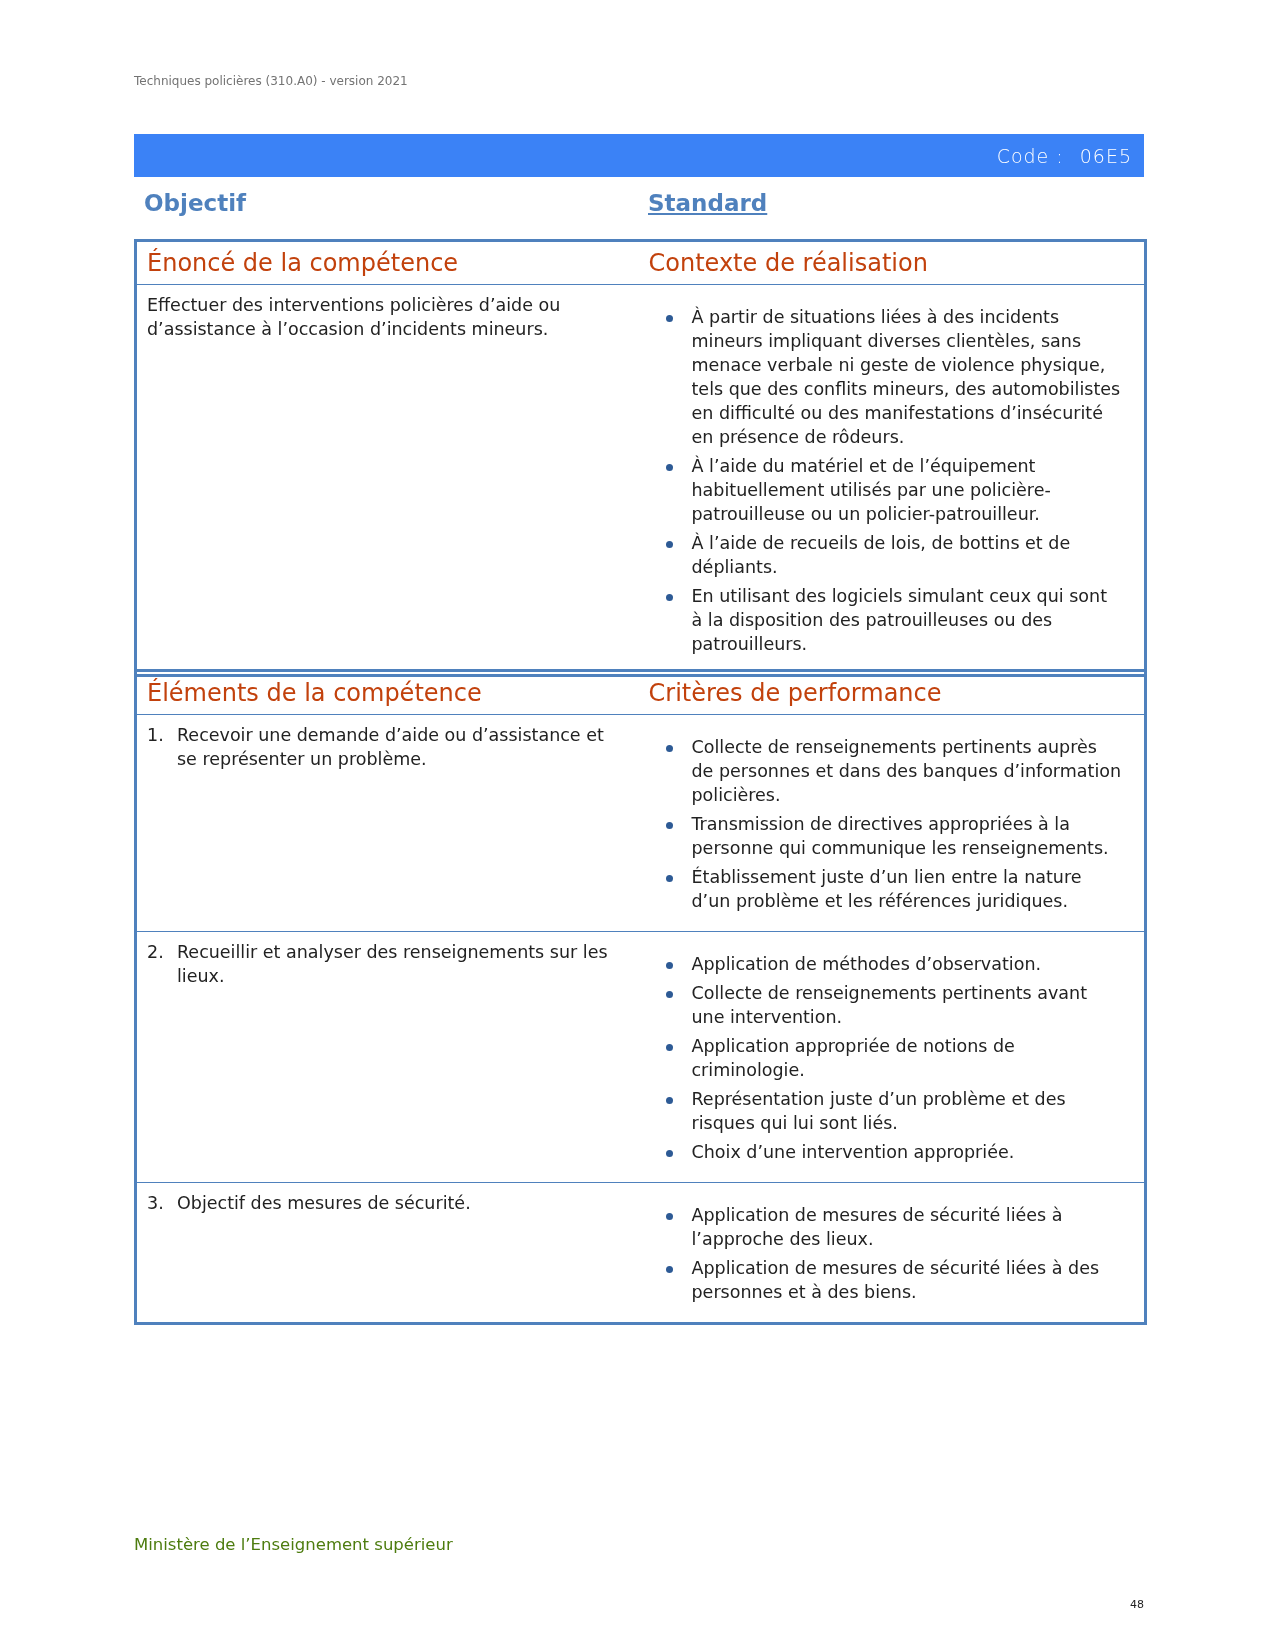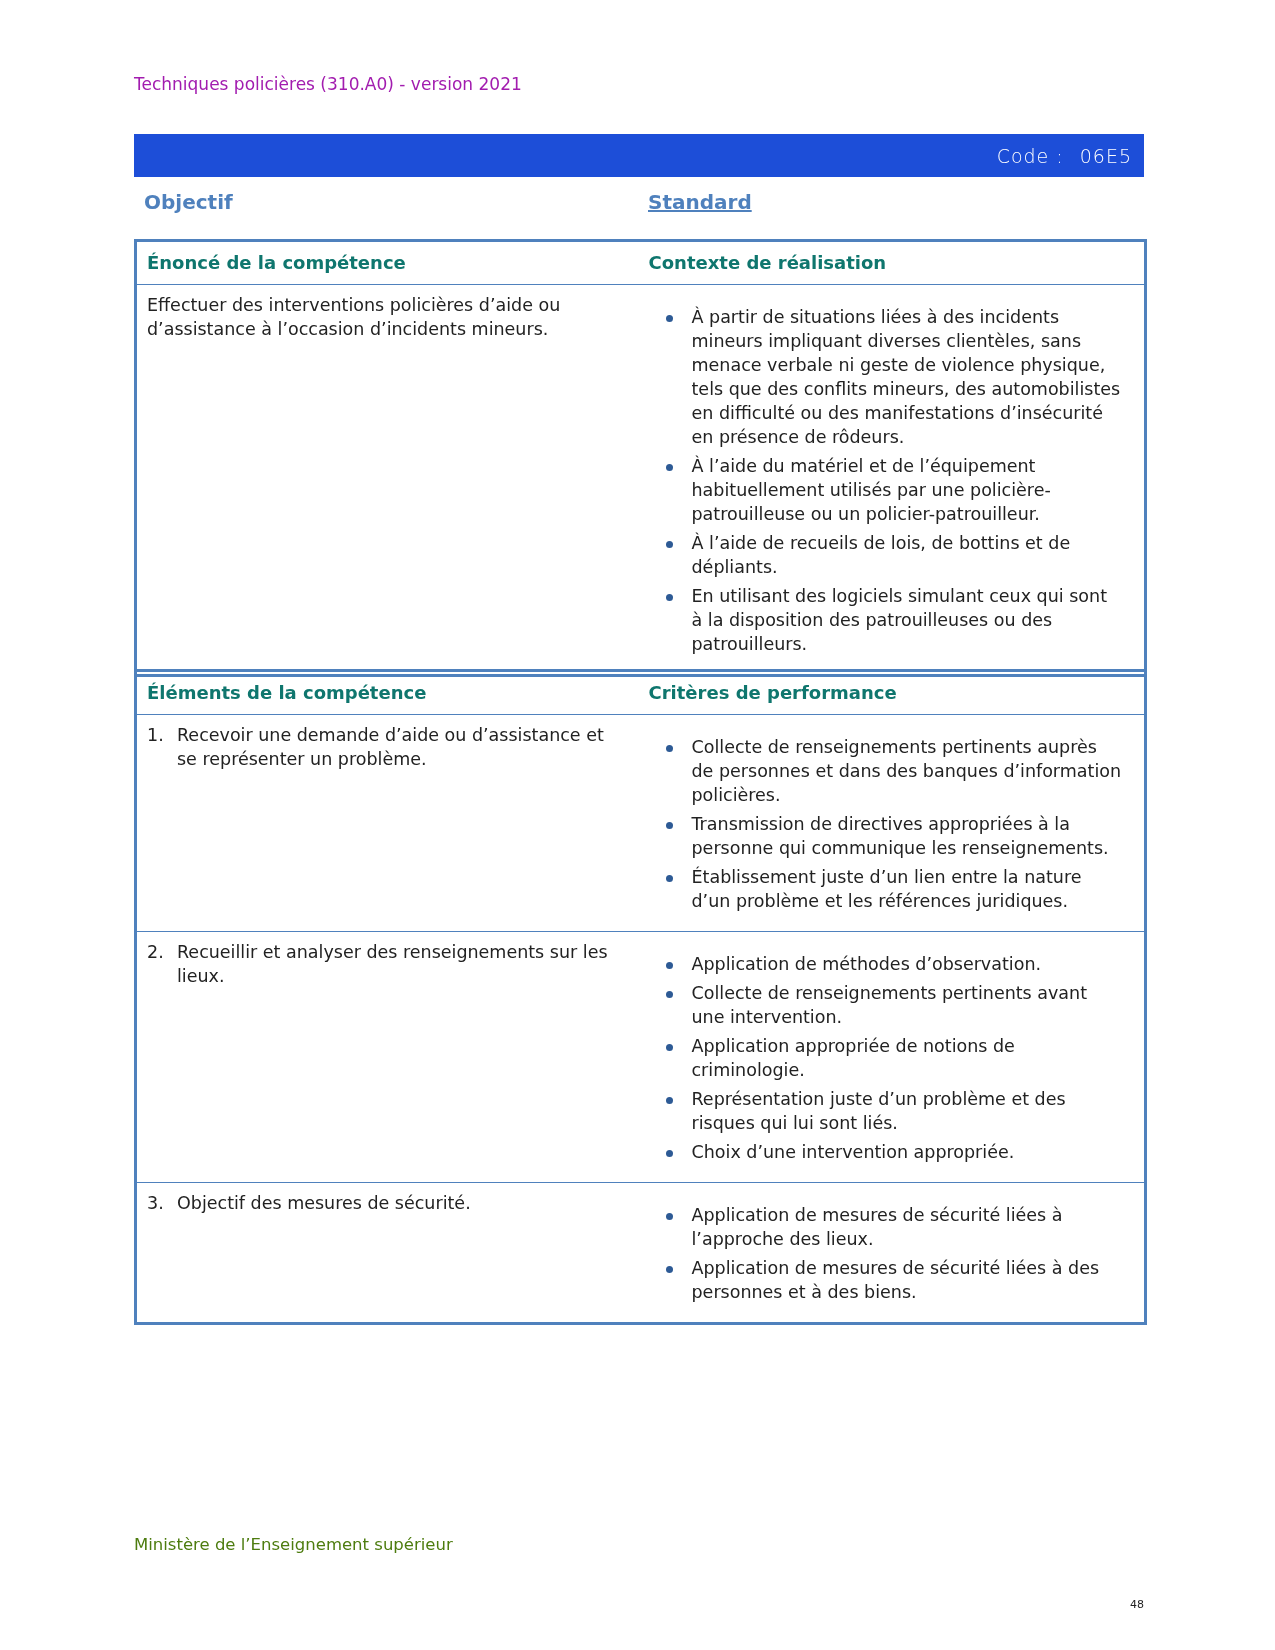--- a/index.html
+++ b/index.html
@@ -3,49 +3,49 @@
 <meta charset="utf-8">
 <style>
   html, body { margin: 0; padding: 0; background: #ffffff; }
   body {
     width: 1275px; height: 1650px; position: relative; overflow: hidden;
     font-family: "DejaVu Sans", "Liberation Sans", sans-serif;
     color: #1a1a1a;
   }
   .page-header {
     position: absolute; left: 134px; top: 74px;
-    font-size: 17px; color: #a21caf;
+    font-size: 12px; color: #737373;
   }
   .code-band {
     position: absolute; left: 134px; top: 134px; width: 1010px; height: 43px;
-    background: #1d4ed8; color: #ffffff;
+    background: #3b82f6; color: #ffffff;
     display: flex; align-items: center; justify-content: flex-end;
     box-sizing: border-box; padding-right: 12px;
     font-size: 19px; letter-spacing: 1px; font-weight: 300;
   }
   .code-band .code-label { margin-right: 16px; }
   .section-titles {
     position: absolute; left: 134px; top: 190px; width: 1010px; height: 36px;
   }
   .section-title {
-    position: absolute; top: 0; color: #4f81bd; font-weight: bold; font-size: 20px;
+    position: absolute; top: 0; color: #4f81bd; font-weight: bold; font-size: 23px;
   }
   .section-title.left { left: 10px; }
   .section-title.right { left: 514px; text-decoration: underline; }
 
   table.comp {
     position: absolute; left: 134px; width: 1010px;
     border-collapse: collapse; table-layout: fixed;
     border: 3px solid #4f81bd;
     font-size: 17.5px; line-height: 24px;
   }
   table.comp th {
-    text-align: left; font-weight: bold; font-size: 18px;
+    text-align: left; font-weight: normal; font-size: 24px;
     padding: 9px 10px 9px 10px; border-bottom: 1px solid #4f81bd;
-    color: #0f766e;
+    color: #c2410c;
   }
   table.comp td {
     vertical-align: top; padding: 8px 10px 6px 10px; color: #222;
   }
   table.comp tr.row-sep td { border-top: 1px solid #4f81bd; }
   col.c-left { width: 503px; }
   col.c-right { width: 507px; }
 
   #table-objectif { top: 239px; }
   #table-elements { top: 669px; }

